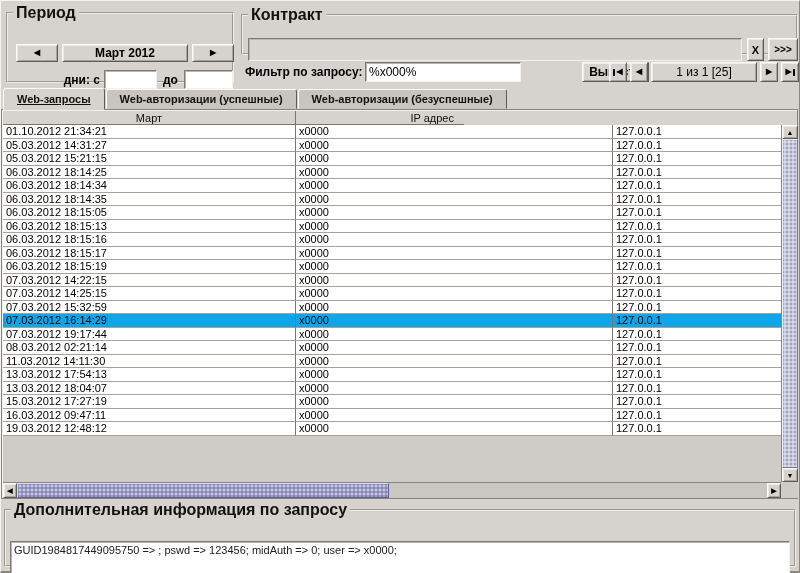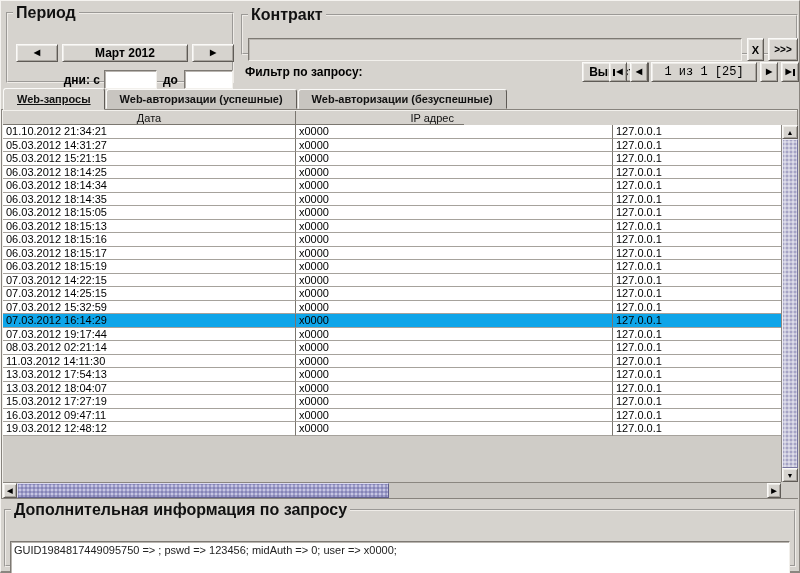--- a/index.html
+++ b/index.html
@@ -23,21 +23,21 @@
             box-shadow: inset 1px 1px 0 #b9b5b0;
             font-size:12px; color:#000; padding:1px 3px; font-family:"Liberation Sans", sans-serif; }
   input.sunken { outline:none; }
 
   
   #filter-label { position:absolute; left:244px; top:64px; font-size:12px; font-weight:bold; }
   #filter-input { left:364px; top:61px; width:156px; height:20px; }
   #filter-submit { left:537px; top:61px; width:67px; height:20px;margin-left:44px; }
   #pager { position:absolute; left:608px; top:61px; width:190px; height:20px; display:flex; gap:3px; }
   #pager .pbtn { position:relative; width:18px; height:20px; flex:0 0 18px; }
-  #pager .pstatus { position:relative; flex:1; height:20px; font-weight:normal; font-size:12px;font-family:Liberation Mono, monospace; }
+  #pager .pstatus { position:relative; flex:1; height:20px; font-weight:normal; font-size:12px; }
   .bar { width:2px; height:7px; background:#000; }
   .tri { font-size:8px; line-height:8px; }
   .pbtn .bar + .tri, .pbtn .tri + .bar { margin-left:1px; }
 
   
   #tabs { position:absolute; left:2px; top:87px; display:flex; align-items:flex-end; gap:1px; }
   .tab { height:20px; padding:0 13px; display:flex; align-items:center;
          background:#c8c5c0; border:1px solid; border-color:#fbfaf8 #5f5b56 transparent #fbfaf8;
          border-top-left-radius:3px; border-top-right-radius:3px;
          font-size:11px; font-weight:bold; color:#111; }
@@ -127,20 +127,21 @@
     <input class="sunken" id="contract-field" value="" style="">
     <div class="btn" id="contract-clear">
       <span>X</span>
     </div>
     <div class="btn" id="contract-more">
       <span>&gt;&gt;&gt;</span>
     </div>
   </fieldset>
 
   <span id="filter-label">Фильтр по запросу:</span>
+  <input class="sunken" id="filter-input" value="%x000%" style="">
   <div class="btn" id="filter-submit">
     <span>Вывести</span>
   </div>
   <div id="pager">
     <div class="btn pbtn">
       <span class="bar"></span>
         <span class="tri">◀</span>
     </div>
     <div class="btn pbtn">
       <span class="tri">◀</span>
@@ -156,21 +157,21 @@
   </div>
 
   <div id="tabs">
     <div class="tab active">Web-запросы</div>
     <div class="tab">Web-авторизации (успешные)</div>
     <div class="tab">Web-авторизации (безуспешные)</div>
   </div>
 
   <div id="tabpanel">
     <div id="thead">
-      <div class="hcell hc0">Дата</div>
+      <div class="hcell hc0">Март</div>
       <div class="hcell hc2">IP адрес</div>
     </div>
     <div id="tbody">
         <div class="trow">
           <div class="tcell tc0">01.10.2012 21:34:21</div>
           <div class="tcell tc1">x0000</div>
           <div class="tcell tc2">127.0.0.1</div>
         </div>
         <div class="trow">
           <div class="tcell tc0">05.03.2012 14:31:27</div>

